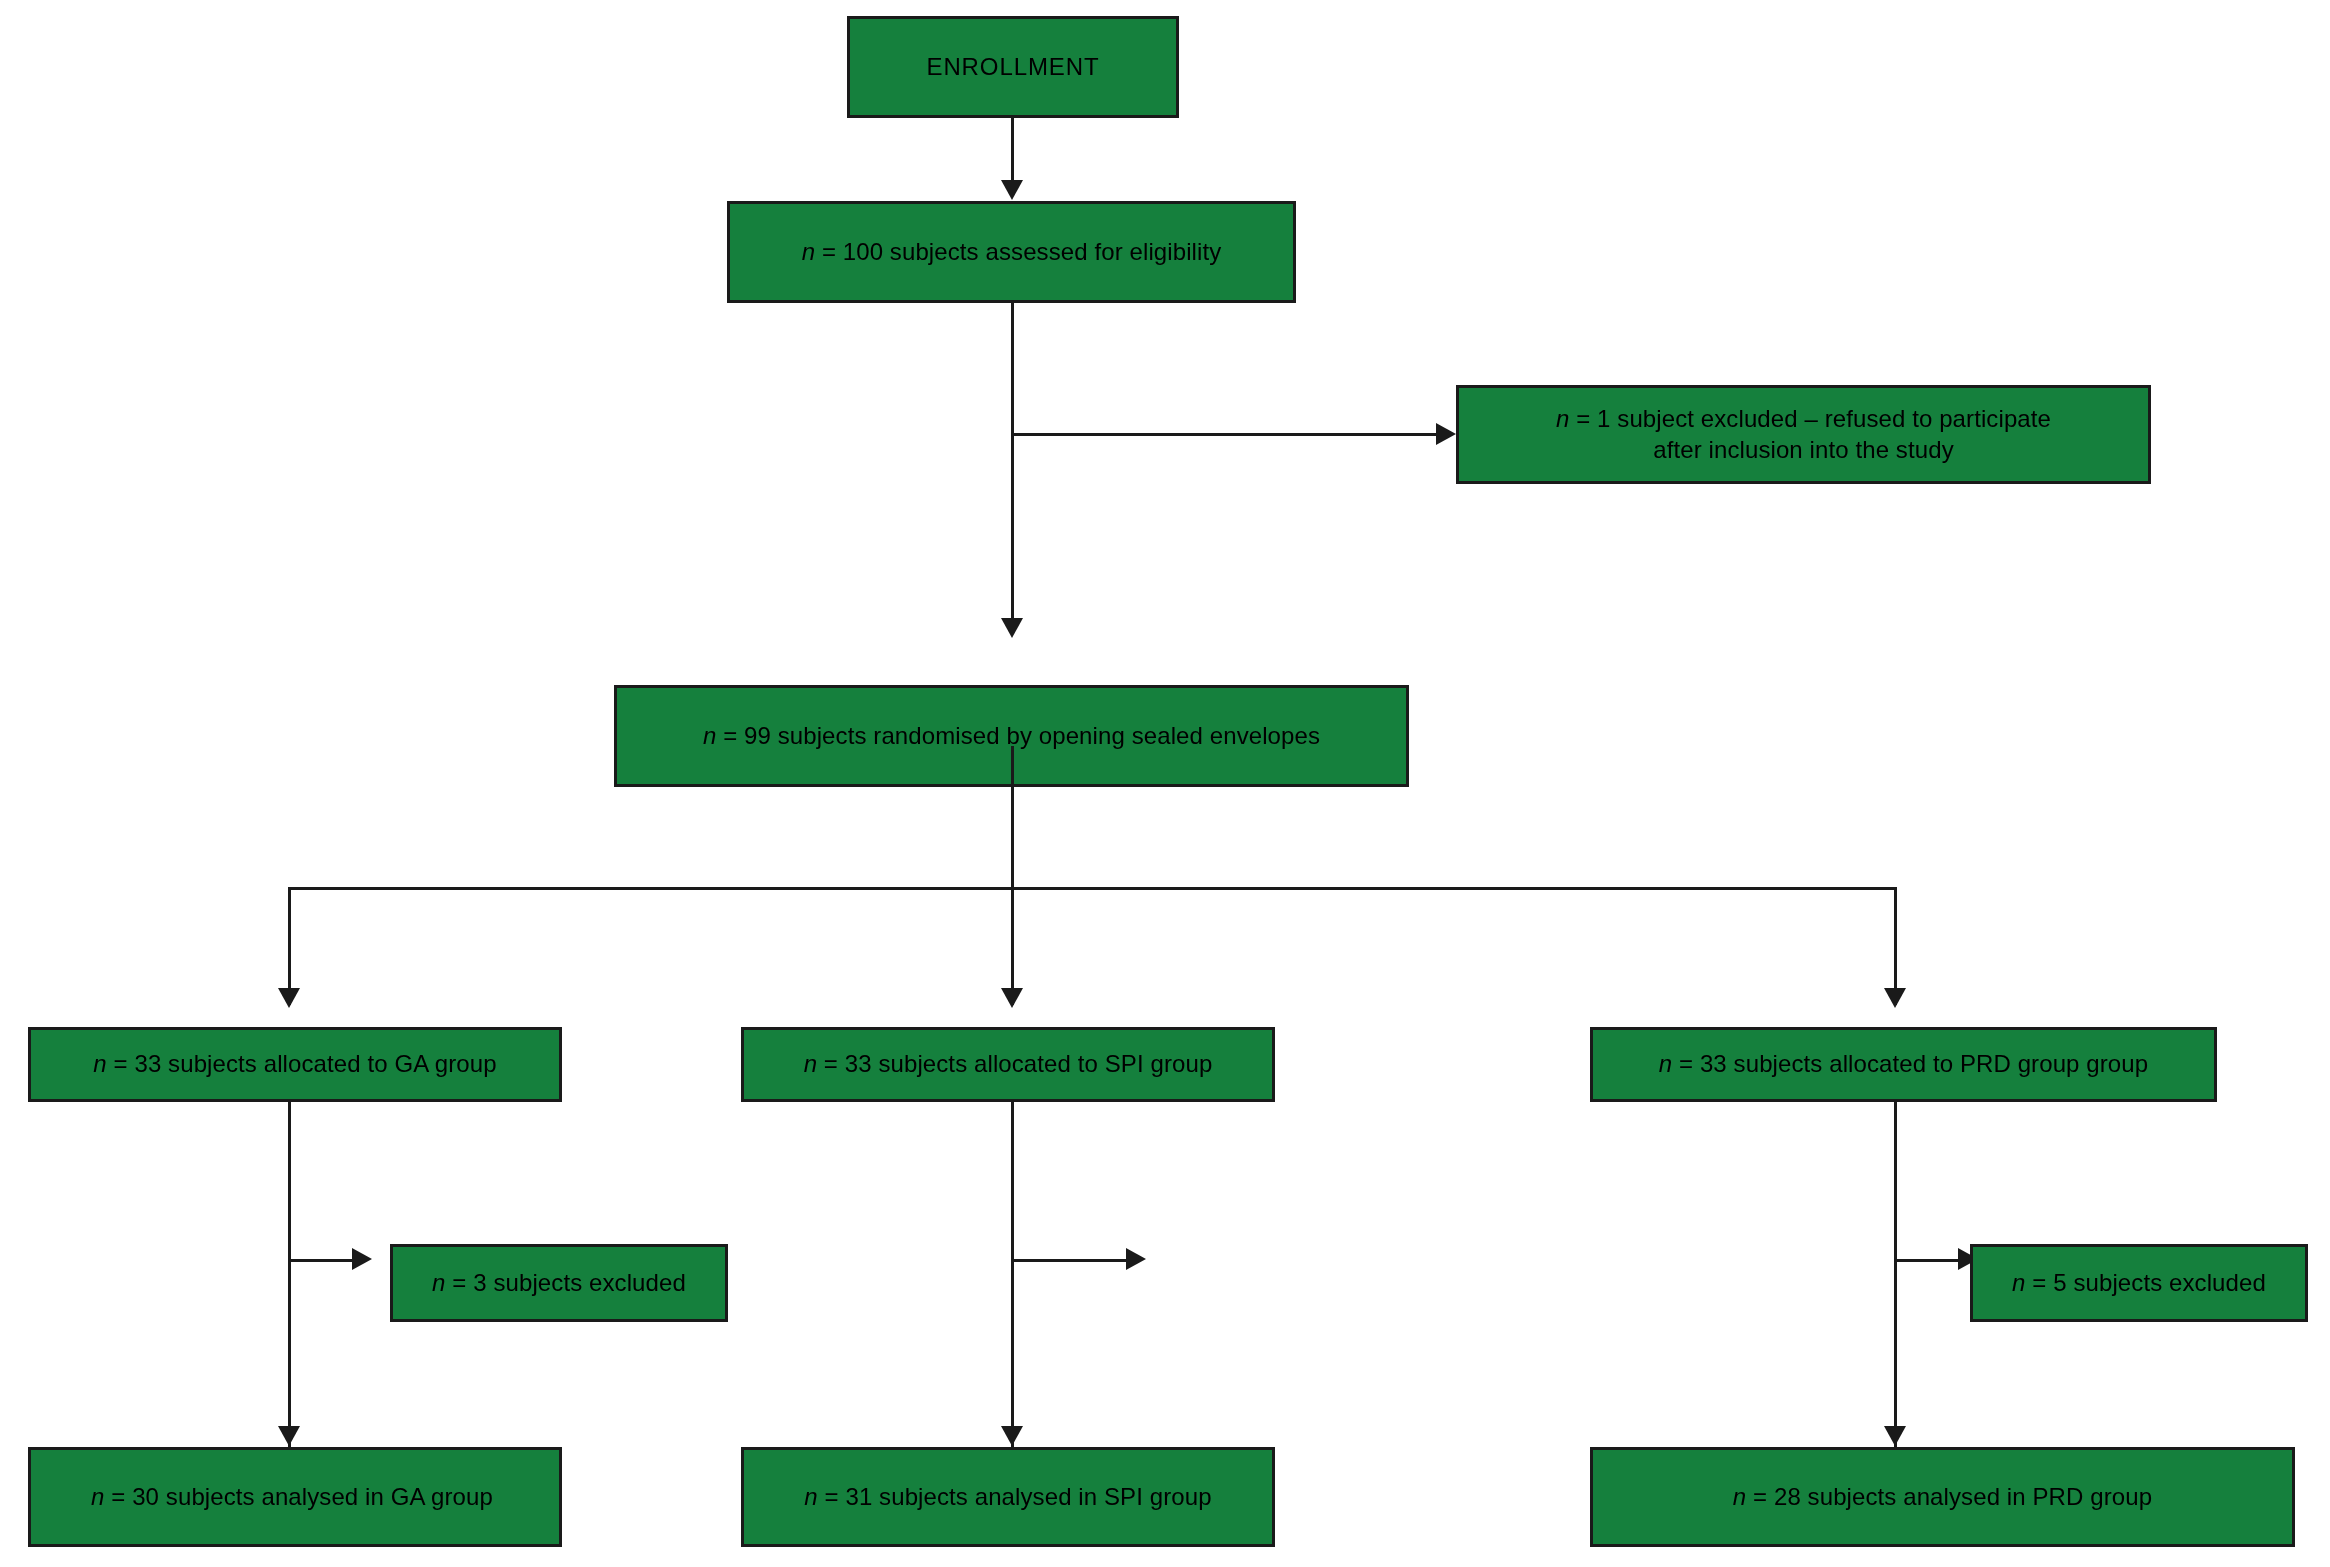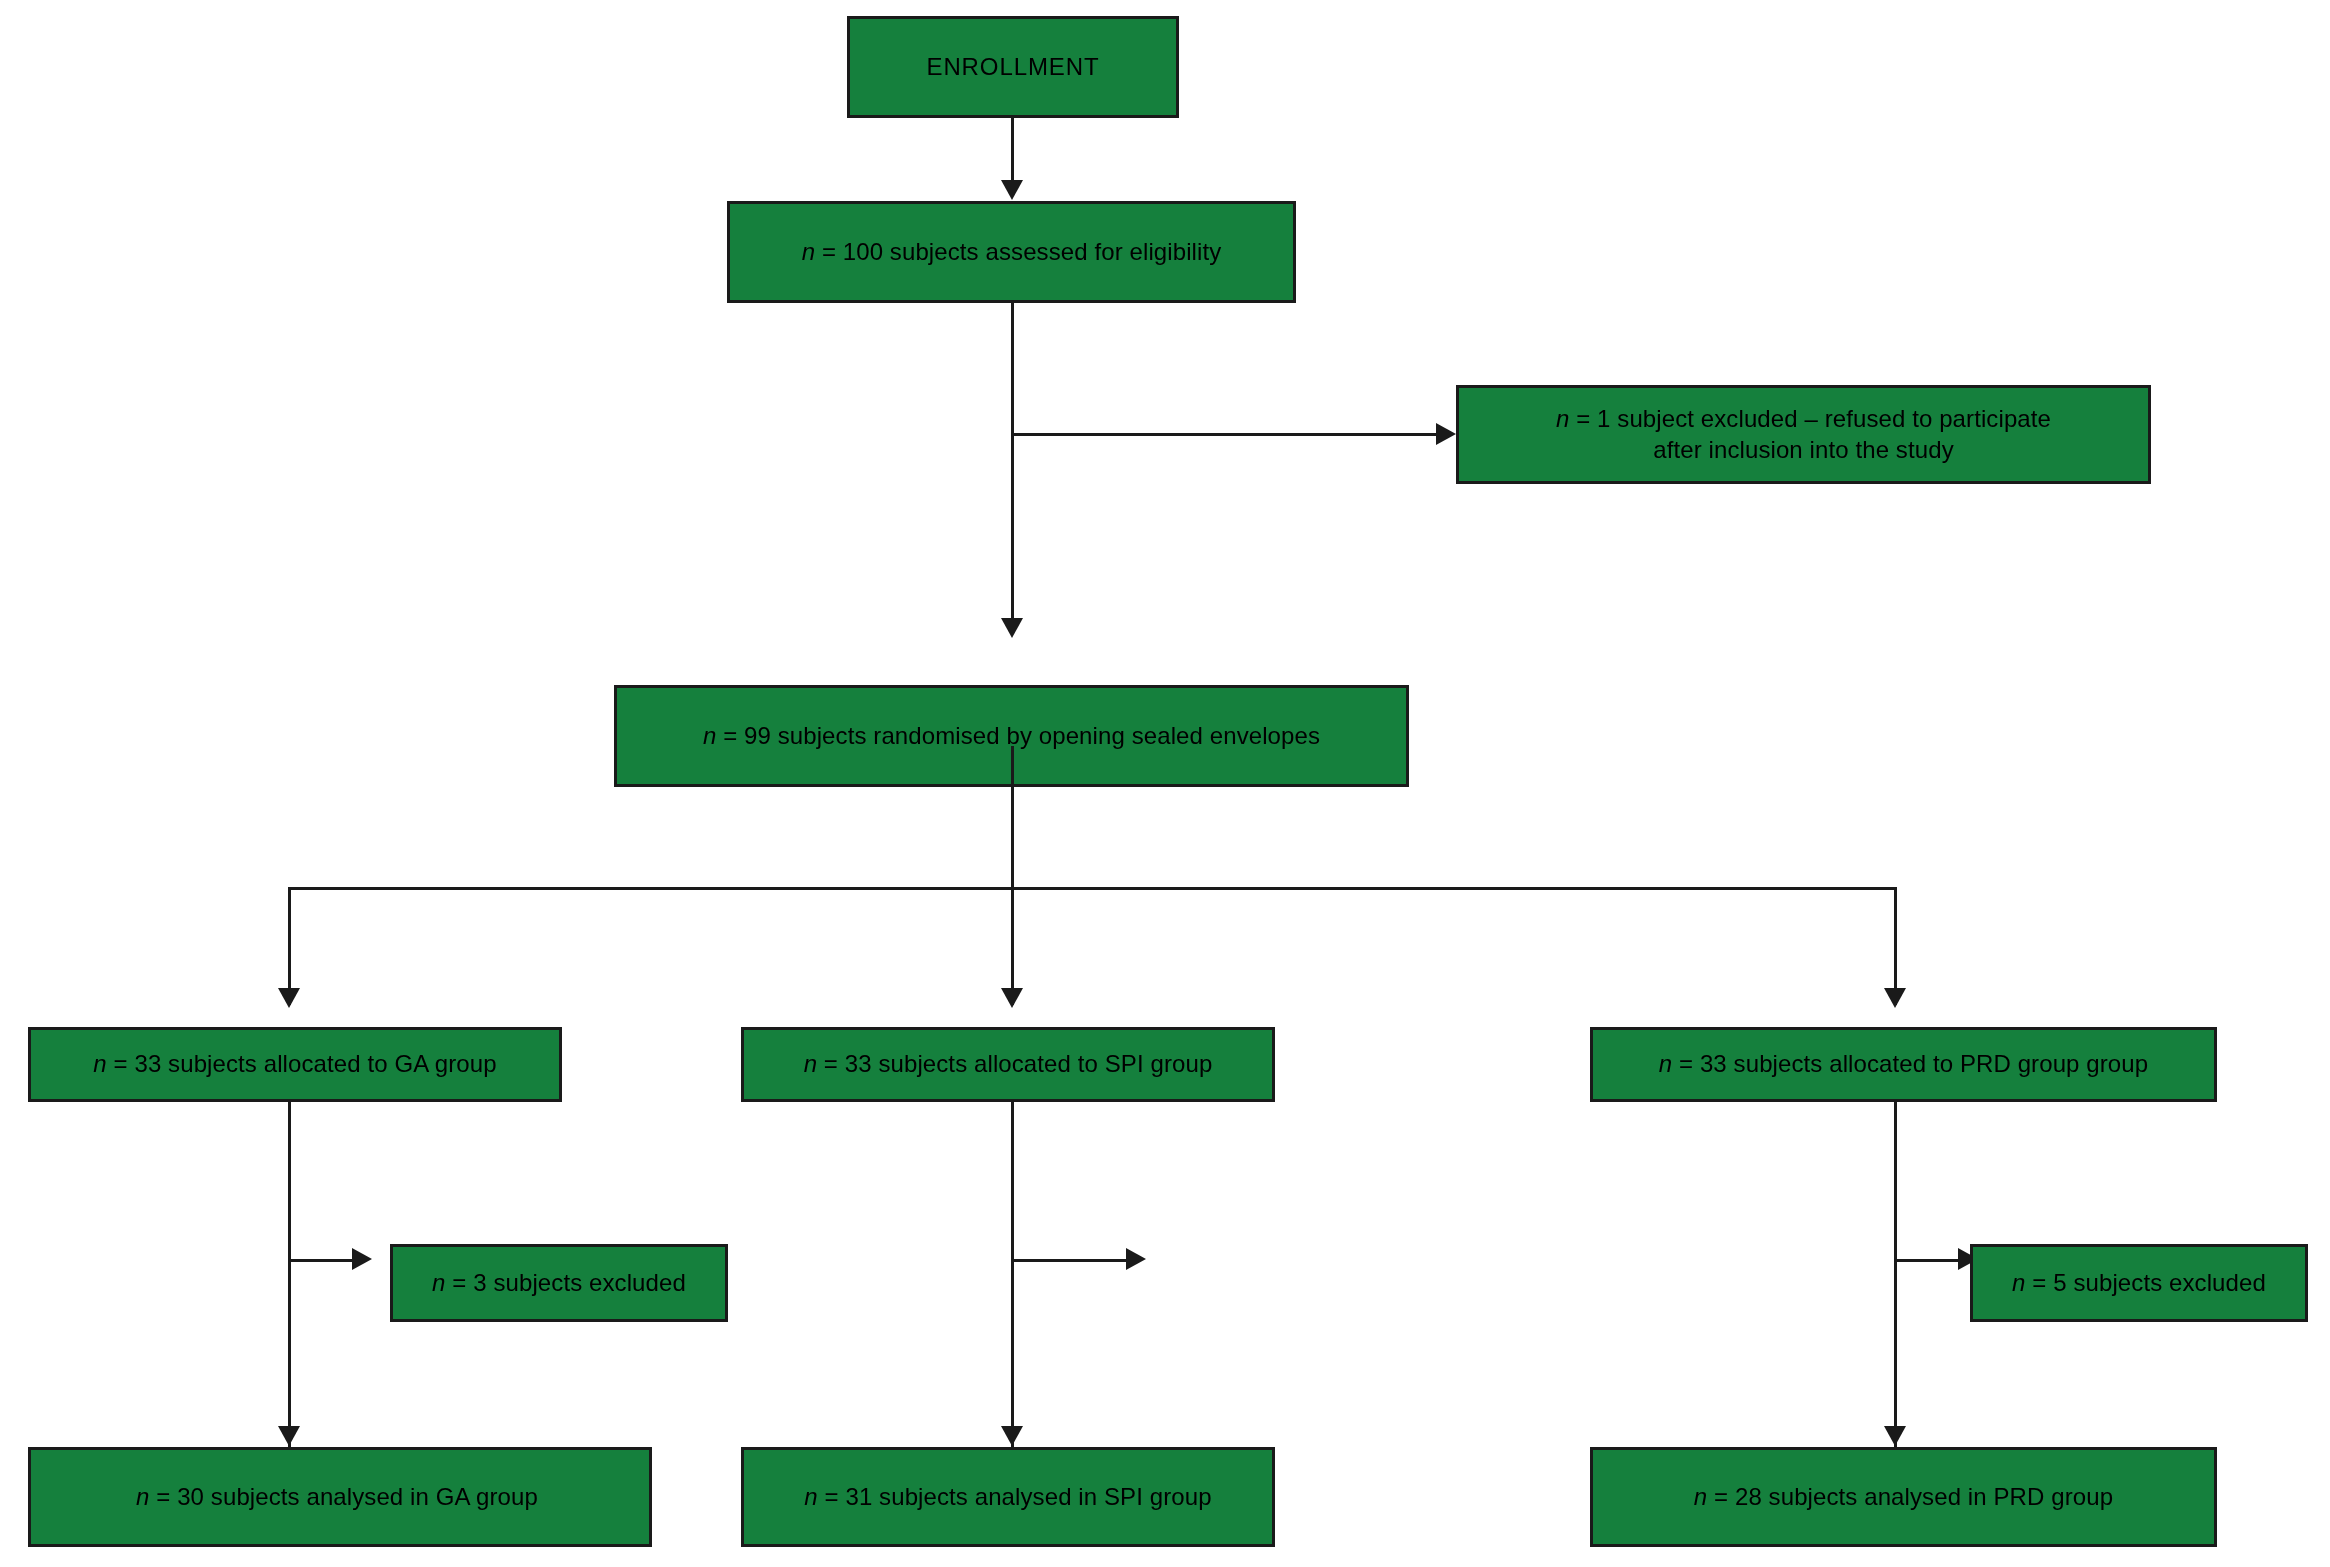--- a/index.html
+++ b/index.html
@@ -147,26 +147,26 @@
 
   <div class="vline" style="left:1894px; top:1102px; height:346px;"></div>
   <div class="arrow-down" style="left:1884px; top:1426px;"></div>
   <div class="hline" style="left:1894px; top:1259px; width:68px;"></div>
   <div class="arrow-right" style="left:1958px; top:1248px;"></div>
 
   <div class="node-box" style="left:1970px; top:1244px; width:338px; height:78px;">
     <span class="label"><i class="ital">n</i> = 5 subjects excluded</span>
   </div>
 
-  <div class="node-box" style="left:28px; top:1447px; width:624px; height:100px;padding-left:7px;">
+  <div class="node-box" style="left:28px; top:1447px; width:534px; height:100px;padding-left:7px;">
     <span class="label"><i class="ital">n</i> = 30 subjects analysed in GA group</span>
   </div>
 
   <div class="node-box" style="left:741px; top:1447px; width:534px; height:100px;">
     <span class="label"><i class="ital">n</i> = 31 subjects analysed in SPI group</span>
   </div>
 
-  <div class="node-box" style="left:1590px; top:1447px; width:627px; height:100px;align-items:center;">
+  <div class="node-box" style="left:1590px; top:1447px; width:705px; height:100px;align-items:center;">
     <span class="label"><i class="ital">n</i> = 28 subjects analysed in PRD group</span>
   </div>
 
 </div>
 
 
 </body></html>

